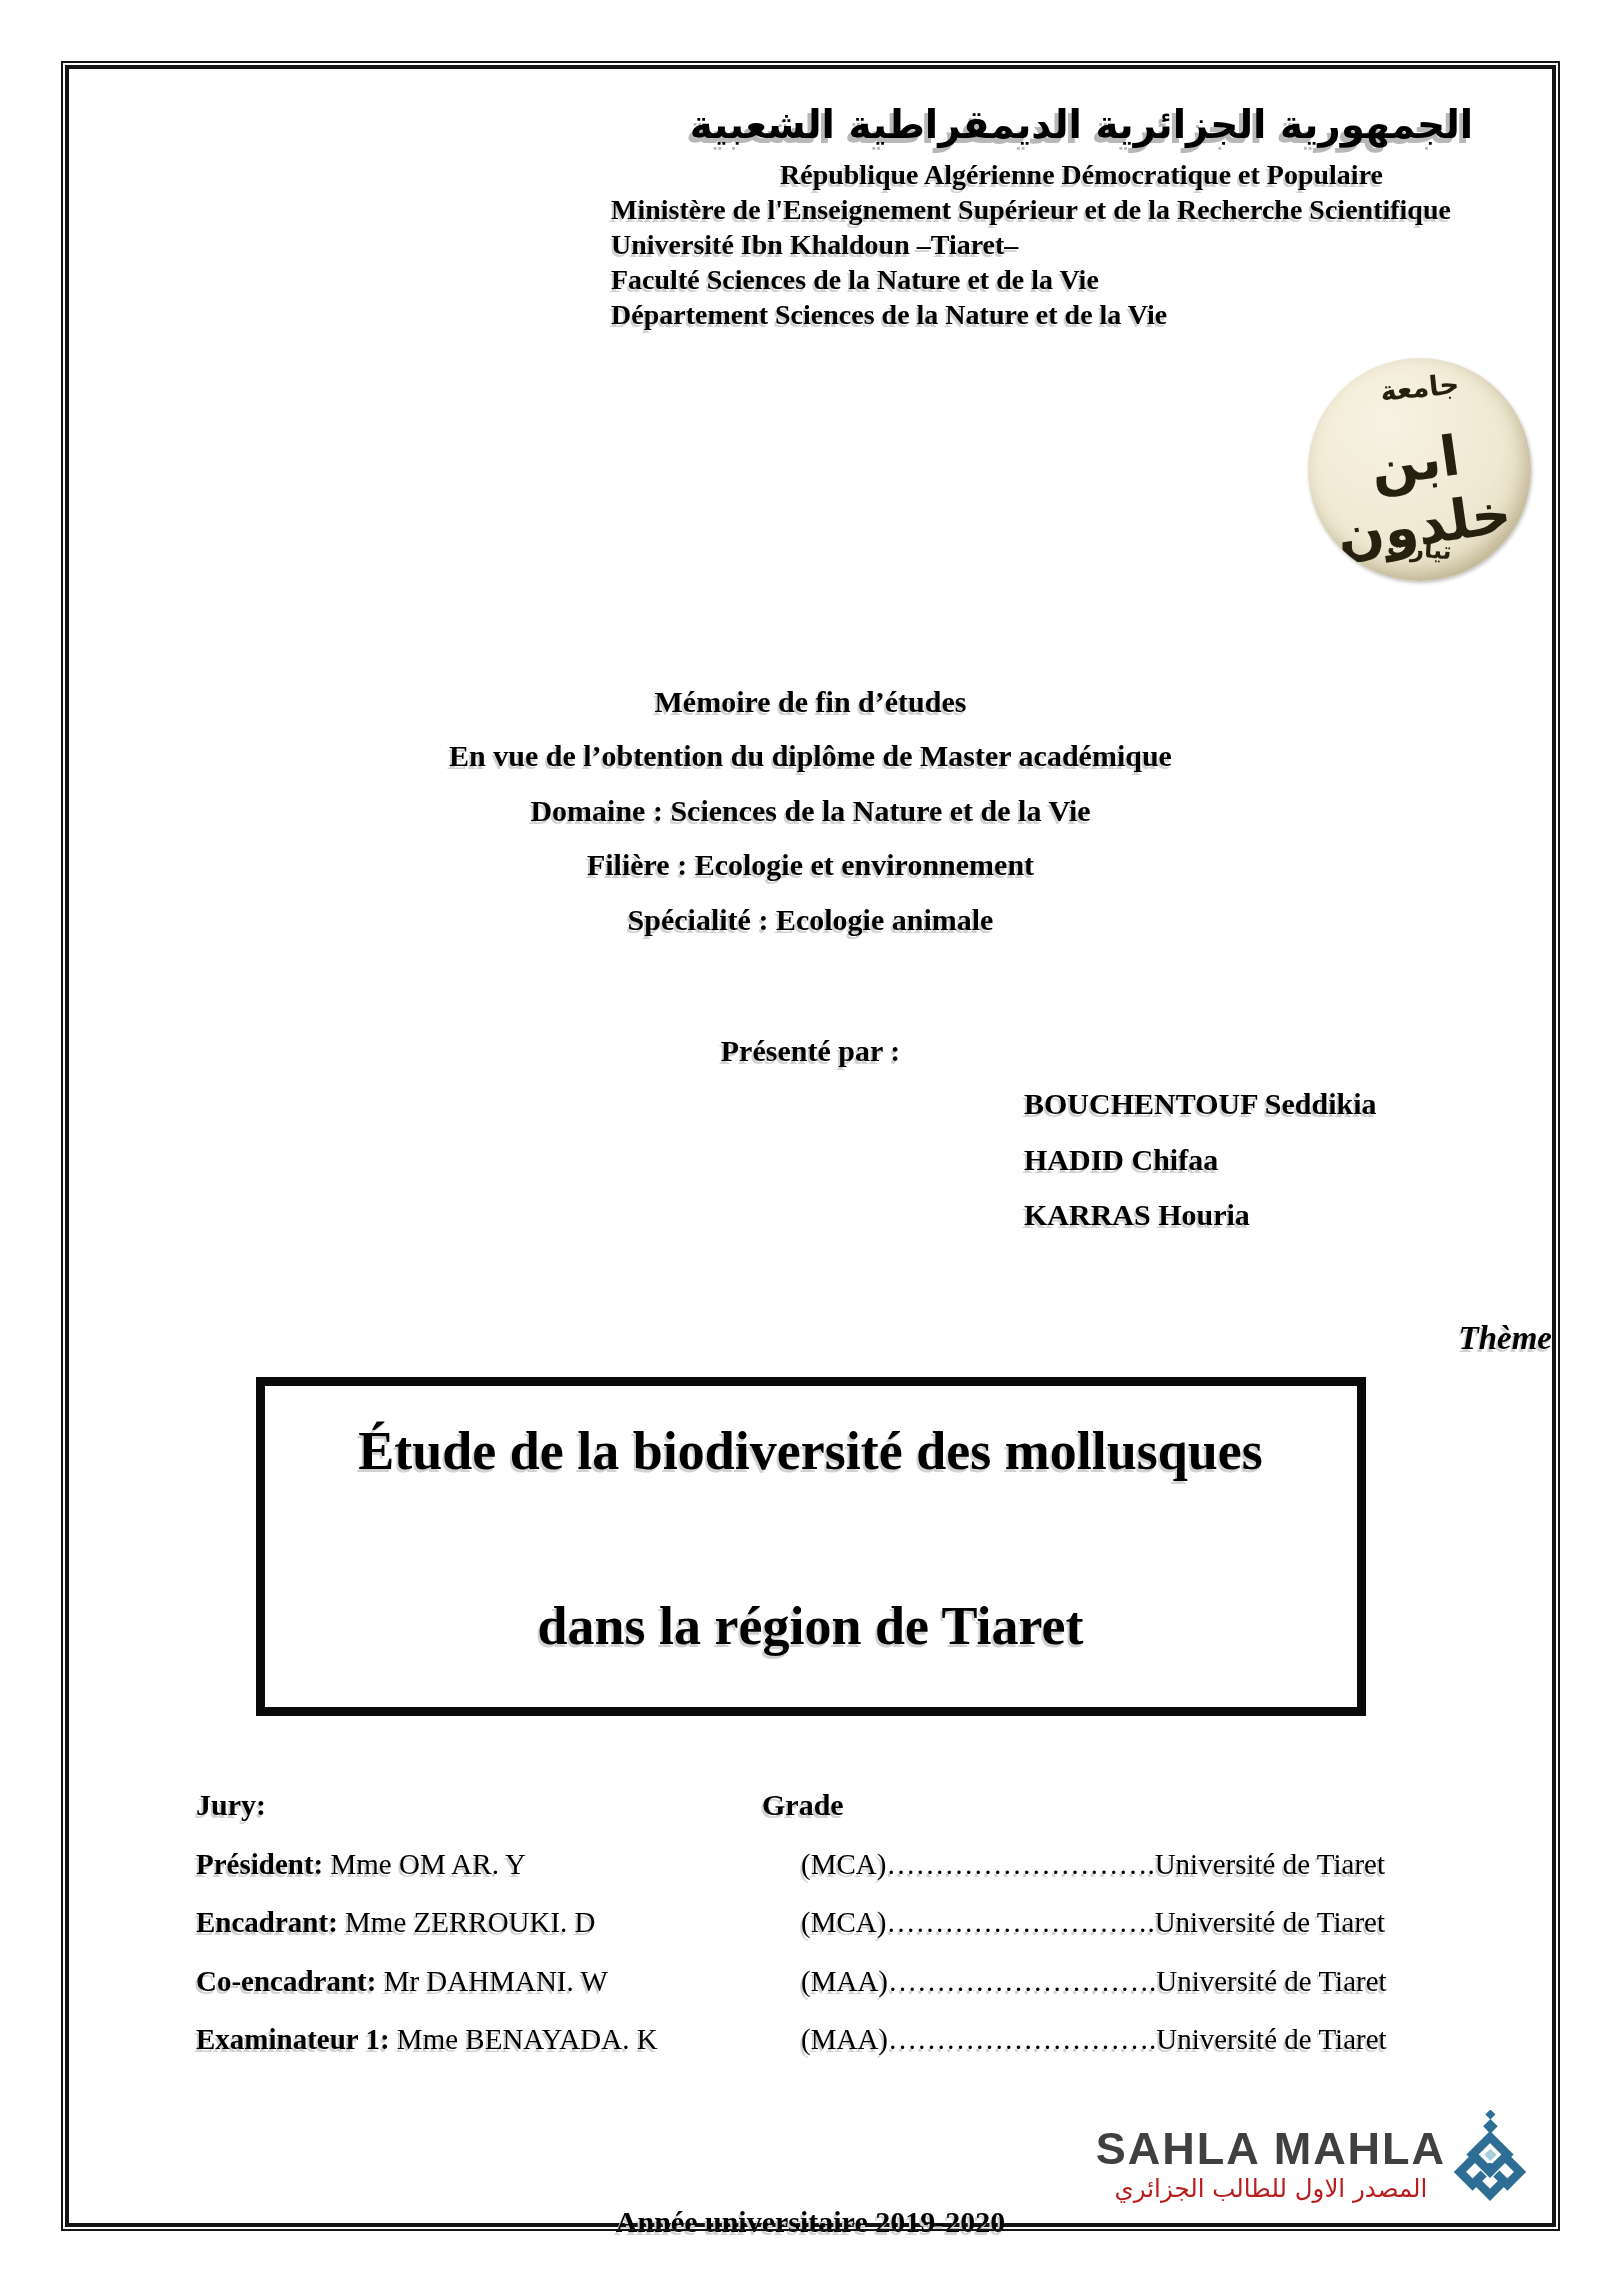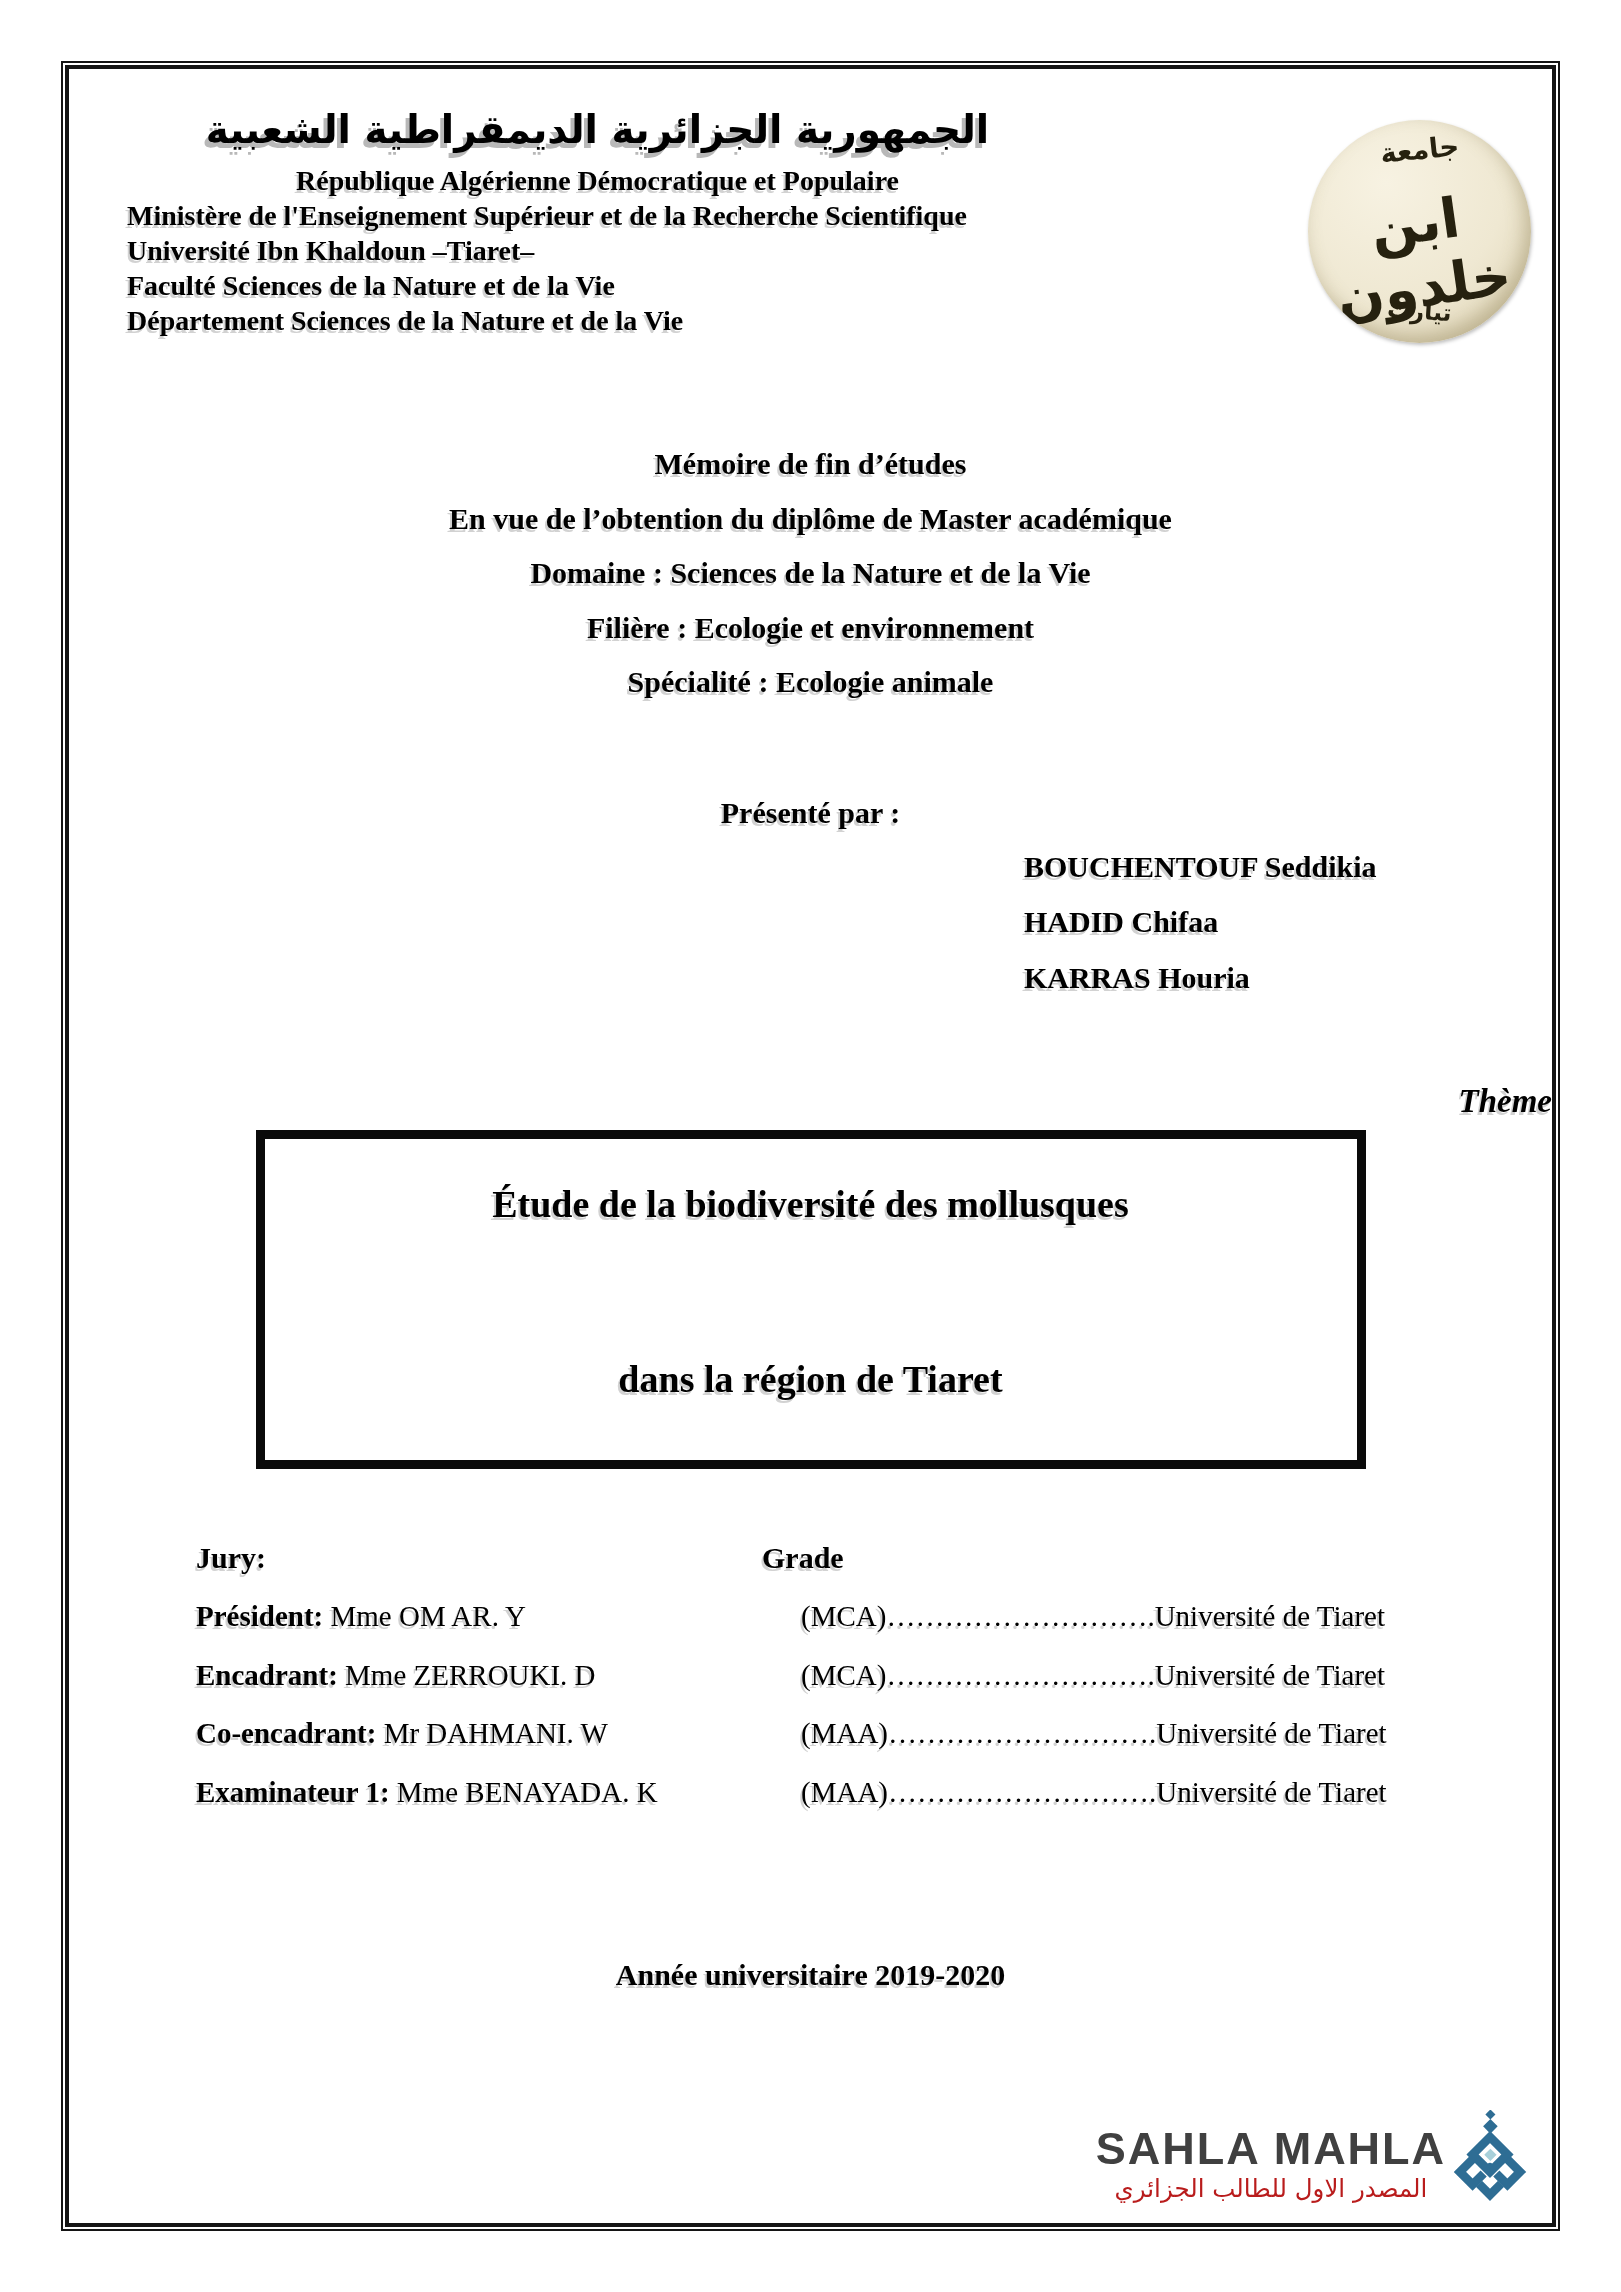--- a/index.html
+++ b/index.html
@@ -15,21 +15,21 @@
     position:absolute;
     left:65px;top:65px;right:65px;bottom:66px;
     border:4.9px solid #141414;
     outline:2px solid #141414;
     outline-offset:2.9px;
   }
   .content{padding-top:25.5px;}
   .shadowed{text-shadow:-2px 2.9px 0 #d2d2d2;}
 
   
-  .header{display:flex;align-items:center;}
+  .header{display:flex;align-items:flex-end;flex-direction:column;}
   .header-text{margin-left:58px;width:941px;font-weight:bold;font-size:28px;line-height:35px;}
   .arabic-title{
     text-align:center;
     font-family:"DejaVu Sans", sans-serif;
     font-size:39px;line-height:59px;
     font-weight:bold;
     text-shadow:-3.9px 4.9px 0 #b8b8b8;
     margin-bottom:3.9px;
   }
   .h-center{text-align:center;}
@@ -52,24 +52,24 @@
   .intro div{line-height:30px;margin-bottom:24.5px;}
 
   
   .presented-label{margin-top:101px;text-align:center;font-weight:bold;font-size:30px;line-height:30px;}
   .names{margin-top:23.5px;margin-left:955px;font-weight:bold;font-size:30px;}
   .names div{line-height:30px;margin-bottom:25.5px;}
 
   
   .theme-label{margin-top:91px;text-align:right;font-weight:bold;font-style:italic;font-size:33px;line-height:35px;}
   .title-box{
-    width:1092px;margin:11px auto 0;
+    width:1092px;margin:21px auto 0;
     border:9.8px solid #0a0a0a;
     height:284px;padding-top:37px;
-    text-align:center;font-weight:bold;font-size:38px;
+    text-align:center;font-weight:bold;font-size:54px;
   }
   .title-box .l1{line-height:57px;}
   .title-box .l2{margin-top:118px;line-height:57px;}
 
   
   .defense{margin-top:106px;text-align:center;font-weight:bold;font-size:30px;line-height:30px;}
 
   
   .jury{margin-top:73px;margin-left:127px;font-size:29px;}
   .jury-head{display:flex;font-weight:bold;font-size:30px;line-height:32px;}

